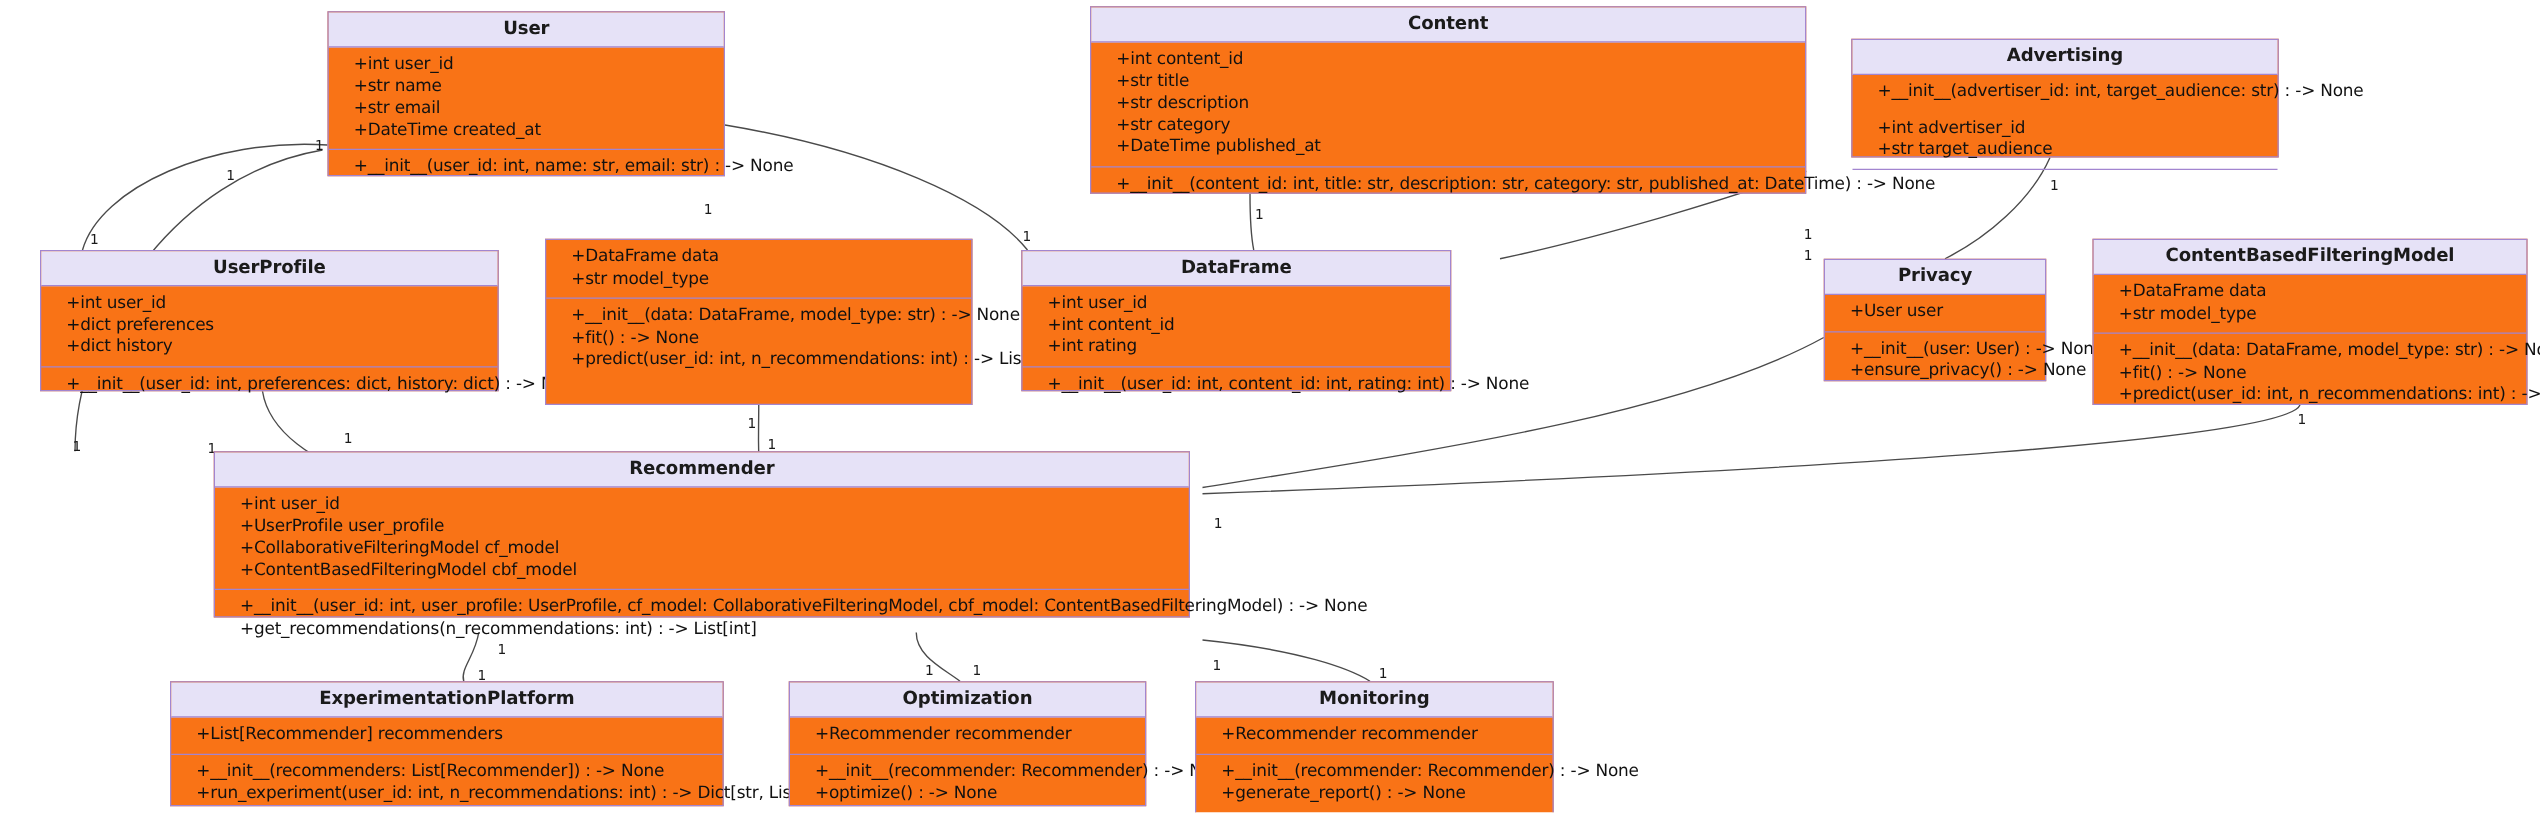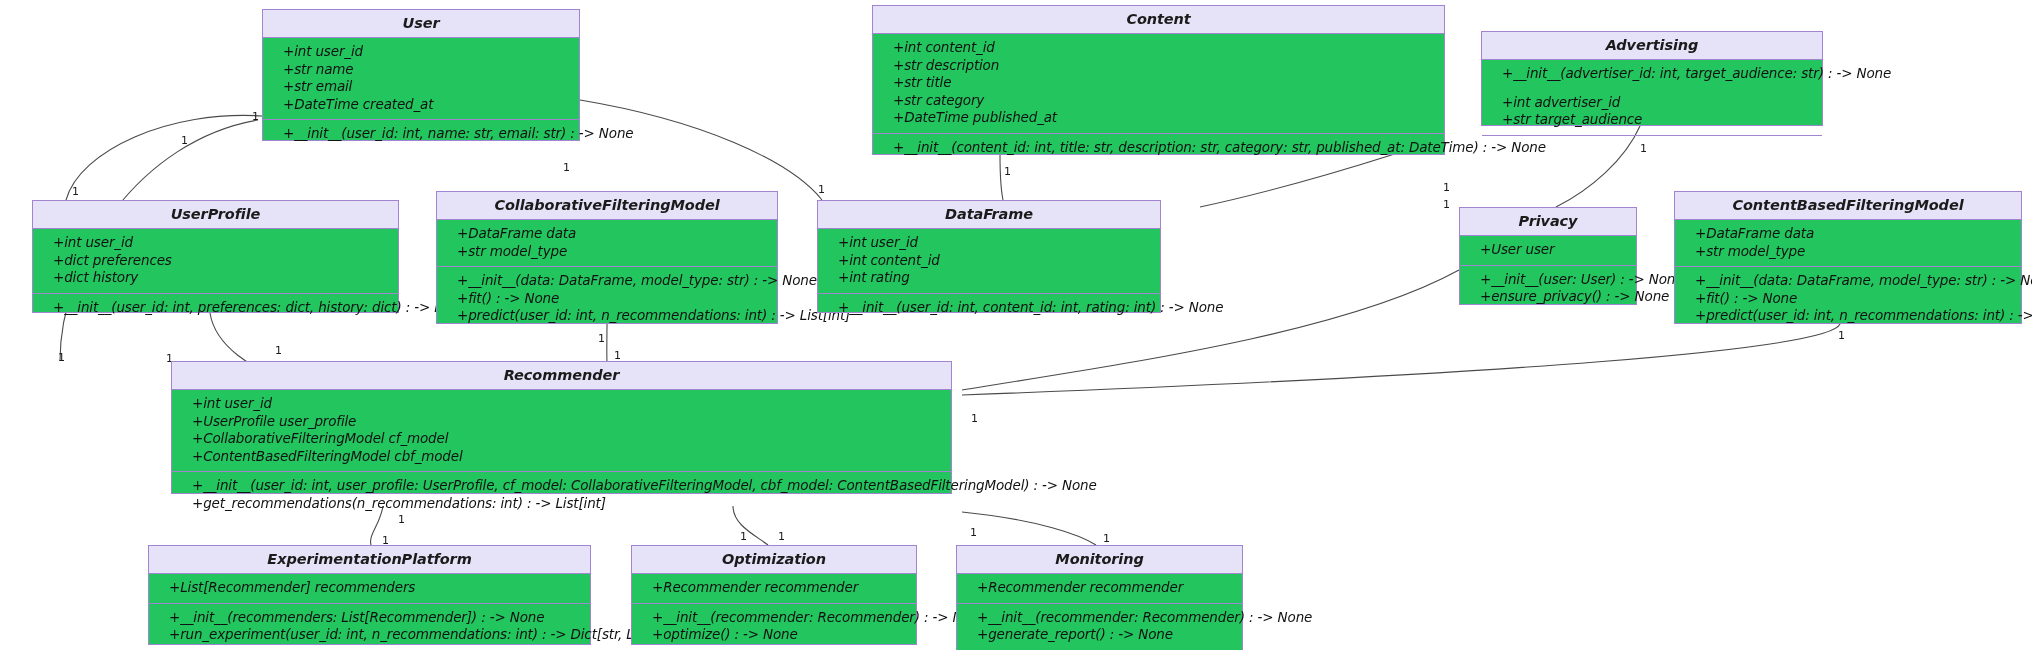--- a/index.html
+++ b/index.html
@@ -19,24 +19,23 @@
     position: absolute;
     left: 0; top: 0;
     width: 2032px;
     height: 650px;
     pointer-events: none;
   }
   .uml-class {
     position: absolute;
     box-sizing: border-box;
     border: 1px solid #a285d0;
-    background: #22c55e;
+    background: #f97316;
     display: flex;
     flex-direction: column;
-    font-style: italic;
   }
   .uml-header {
     box-sizing: border-box;
     background: #e6e2f7;
     border-bottom: 1px solid #a285d0;
     text-align: center;
     font-weight: bold;
     font-size: 14.5px;
     color: #1b1b1b;
     padding: 5px 6px 6px 6px;
@@ -119,22 +118,22 @@
         <div class="uml-line">+DateTime created_at</div>
       </div>
       <div class="uml-section uml-methods">
         <div class="uml-line">+__init__(user_id: int, name: str, email: str) : -&gt; None</div>
       </div>
     </div>
     <div class="uml-class" style="left: 872px; top: 5px; width: 573px; height: 150px;">
       <div class="uml-header">Content</div>
       <div class="uml-section uml-attrs">
         <div class="uml-line">+int content_id</div>
+        <div class="uml-line">+str title</div>
         <div class="uml-line">+str description</div>
-        <div class="uml-line">+str title</div>
         <div class="uml-line">+str category</div>
         <div class="uml-line">+DateTime published_at</div>
       </div>
       <div class="uml-section uml-methods">
         <div class="uml-line">+__init__(content_id: int, title: str, description: str, category: str, published_at: DateTime) : -&gt; None</div>
       </div>
     </div>
     <div class="uml-class" style="left: 1481px; top: 31px; width: 342px; height: 95px;">
       <div class="uml-header">Advertising</div>
       <div class="uml-section uml-methods">
@@ -150,21 +149,20 @@
       <div class="uml-section uml-attrs">
         <div class="uml-line">+int user_id</div>
         <div class="uml-line">+dict preferences</div>
         <div class="uml-line">+dict history</div>
       </div>
       <div class="uml-section uml-methods">
         <div class="uml-line">+__init__(user_id: int, preferences: dict, history: dict) : -&gt; None</div>
       </div>
     </div>
     <div class="uml-class" style="left: 436px; top: 191px; width: 342px; height: 133px;">
-      <div class="uml-header">CollaborativeFilteringModel</div>
       <div class="uml-section uml-attrs">
         <div class="uml-line">+DataFrame data</div>
         <div class="uml-line">+str model_type</div>
       </div>
       <div class="uml-section uml-methods">
         <div class="uml-line">+__init__(data: DataFrame, model_type: str) : -&gt; None</div>
         <div class="uml-line">+fit() : -&gt; None</div>
         <div class="uml-line">+predict(user_id: int, n_recommendations: int) : -&gt; List[int]</div>
       </div>
     </div>
@@ -207,21 +205,21 @@
         <div class="uml-line">+int user_id</div>
         <div class="uml-line">+UserProfile user_profile</div>
         <div class="uml-line">+CollaborativeFilteringModel cf_model</div>
         <div class="uml-line">+ContentBasedFilteringModel cbf_model</div>
       </div>
       <div class="uml-section uml-methods">
         <div class="uml-line">+__init__(user_id: int, user_profile: UserProfile, cf_model: CollaborativeFilteringModel, cbf_model: ContentBasedFilteringModel) : -&gt; None</div>
         <div class="uml-line">+get_recommendations(n_recommendations: int) : -&gt; List[int]</div>
       </div>
     </div>
-    <div class="uml-class" style="left: 148px; top: 545px; width: 443px; height: 100px;">
+    <div class="uml-class" style="left: 136px; top: 545px; width: 443px; height: 100px;">
       <div class="uml-header">ExperimentationPlatform</div>
       <div class="uml-section uml-attrs">
         <div class="uml-line">+List[Recommender] recommenders</div>
       </div>
       <div class="uml-section uml-methods">
         <div class="uml-line">+__init__(recommenders: List[Recommender]) : -&gt; None</div>
         <div class="uml-line">+run_experiment(user_id: int, n_recommendations: int) : -&gt; Dict[str, List[int]]</div>
       </div>
     </div>
     <div class="uml-class" style="left: 631px; top: 545px; width: 286px; height: 100px;">

